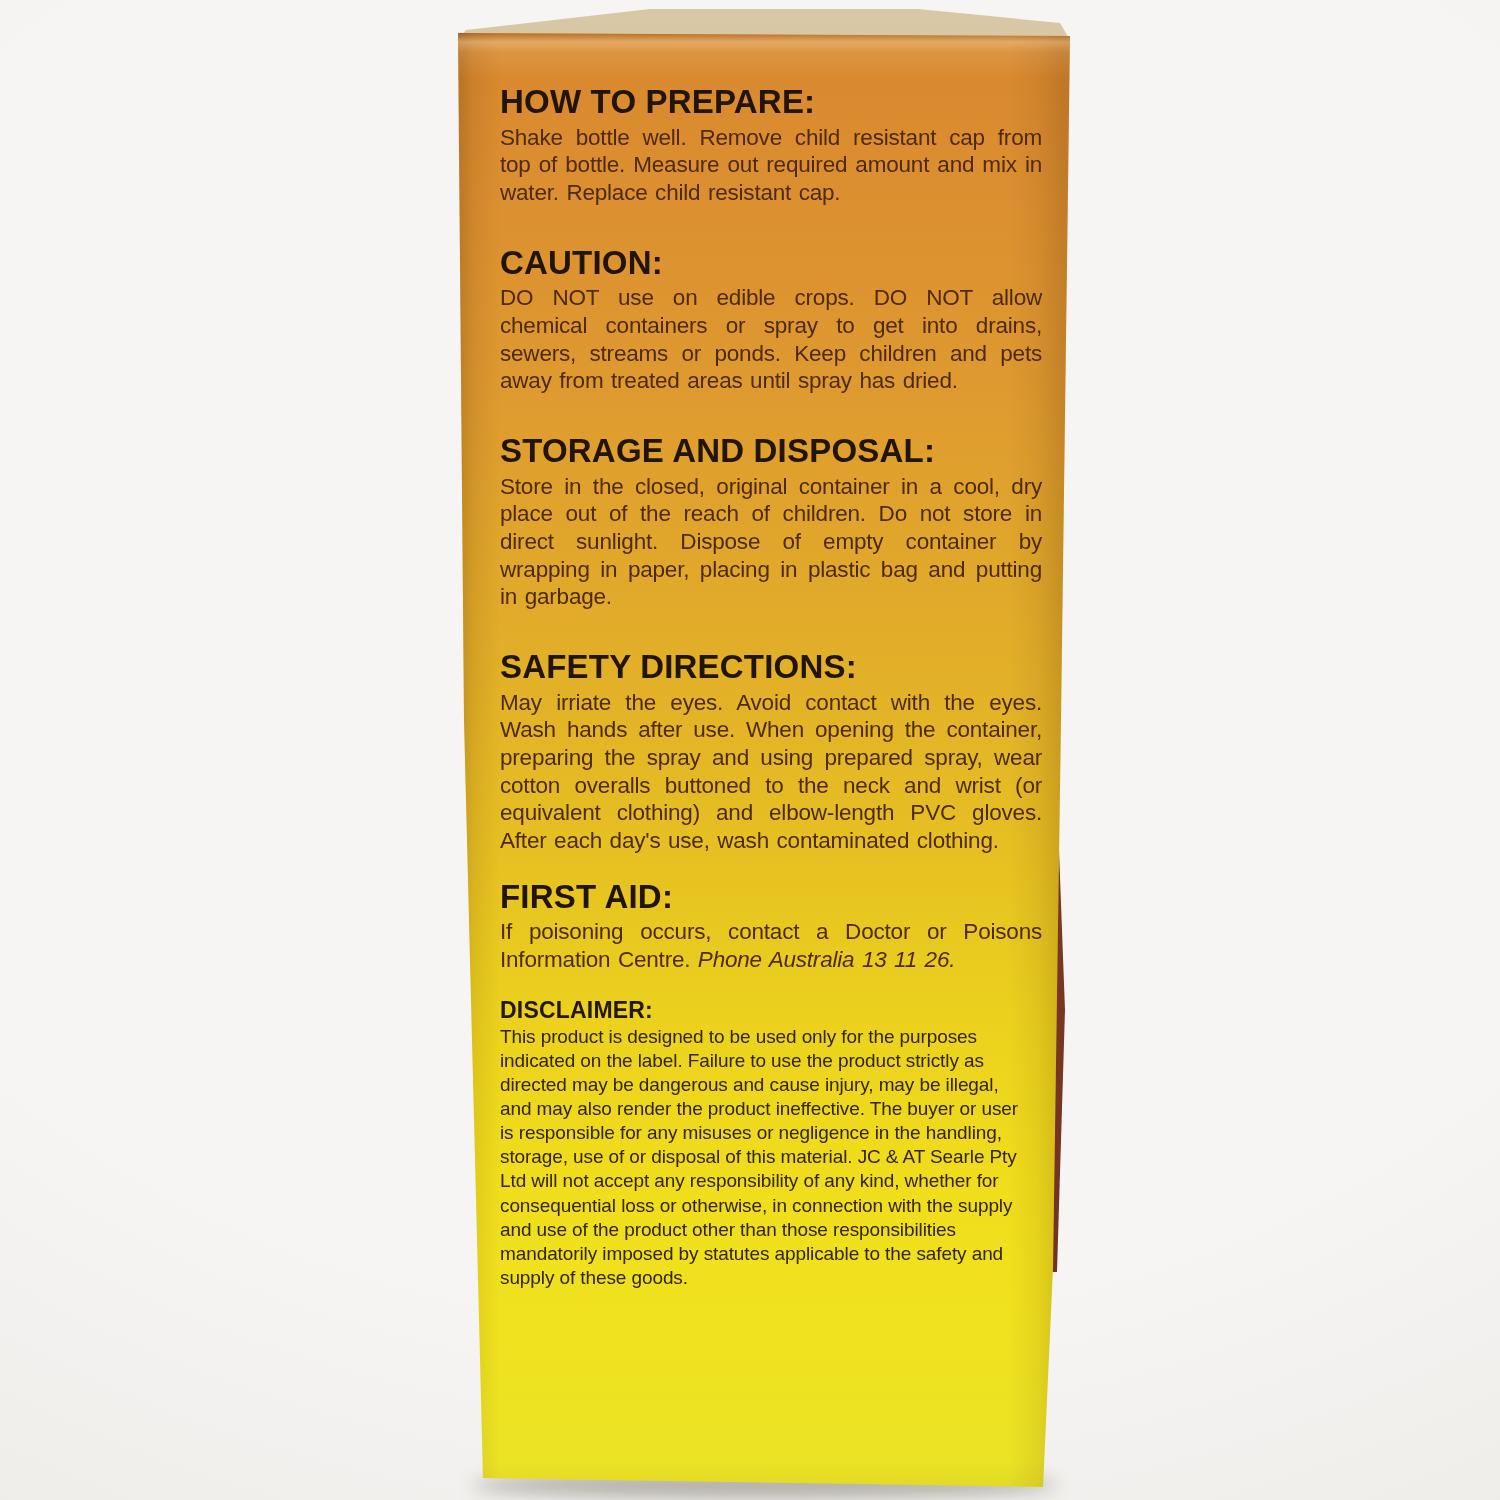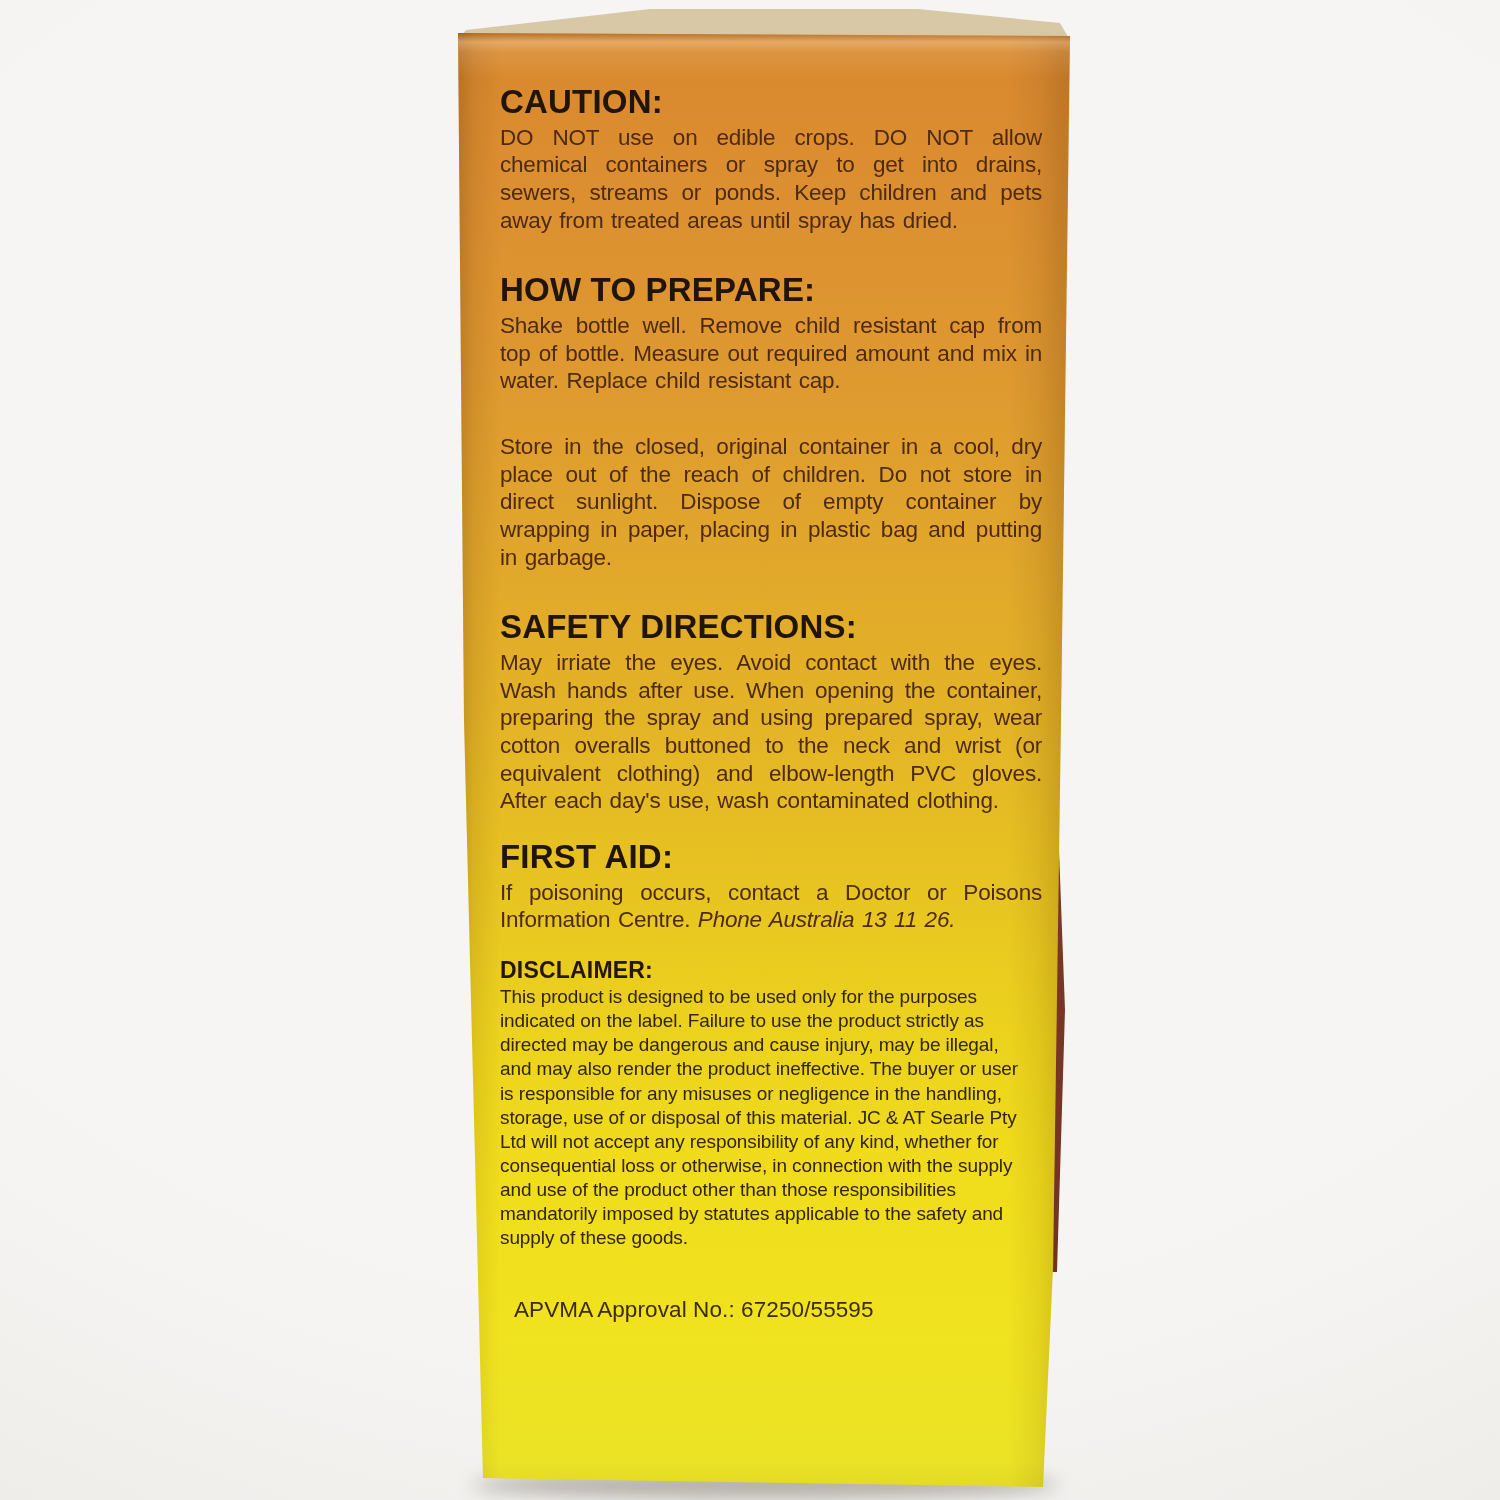--- a/index.html
+++ b/index.html
@@ -91,47 +91,47 @@
   <div class="flap"></div>
 
   <div class="sliver"></div>
 
   <div class="panel">
     <div class="shading"></div>
 
     <div class="label-col">
 
       <section class="sec">
+        <h2 class="sec-h">HOW TO PREPARE:</h2>
+        <p class="sec-b">Shake bottle well. Remove child resistant cap from top of bottle. Measure out required amount and mix in water. Replace child resistant cap.</p>
+      </section>
+
+      <section class="sec">
         <h2 class="sec-h">CAUTION:</h2>
         <p class="sec-b">DO NOT use on edible crops. DO NOT allow chemical containers or spray to get into drains, sewers, streams or ponds. Keep children and pets away from treated areas until spray has dried.</p>
       </section>
 
       <section class="sec">
-        <h2 class="sec-h">HOW TO PREPARE:</h2>
-        <p class="sec-b">Shake bottle well. Remove child resistant cap from top of bottle. Measure out required amount and mix in water. Replace child resistant cap.</p>
-      </section>
-
-      <section class="sec">
+        <h2 class="sec-h">STORAGE AND DISPOSAL:</h2>
         <p class="sec-b">Store in the closed, original container in a cool, dry place out of the reach of children. Do not store in direct sunlight. Dispose of empty container by wrapping in paper, placing in plastic bag and putting in garbage.</p>
       </section>
 
       <section class="sec m-tight">
         <h2 class="sec-h">SAFETY DIRECTIONS:</h2>
         <p class="sec-b">May irriate the eyes. Avoid contact with the eyes. Wash hands after use. When opening the container, preparing the spray and using prepared spray, wear cotton overalls buttoned to the neck and wrist (or equivalent clothing) and elbow-length PVC gloves. After each day's use, wash contaminated clothing.</p>
       </section>
 
       <section class="sec m-tight">
         <h2 class="sec-h">FIRST AID:</h2>
         <p class="sec-b"><span>If poisoning occurs, contact a Doctor or Poisons Information Centre.</span> <em>Phone Australia 13 11 26.</em></p>
       </section>
 
 
       <section class="sec disclaimer">
         <h3 class="disc-h">DISCLAIMER:</h3>
         <p class="disc-b">This product is designed to be used only for the purposes indicated on the label.  Failure to use the product strictly as directed may be dangerous and cause injury, may be illegal, and may also render the product ineffective.  The buyer or user is responsible for any misuses or negligence in the handling, storage, use of or disposal of this material.  JC &amp; AT Searle Pty Ltd will not accept any responsibility of any kind, whether for consequential loss or otherwise, in connection with the supply and use of the product other than those responsibilities mandatorily imposed by statutes applicable to the safety and supply of these goods.</p>
       </section>
 
-      <p class="approval">APVMA Approval No.: 67250/55595</p>
 
     </div>
   </div>
 
 </div>
 
 </body></html>

